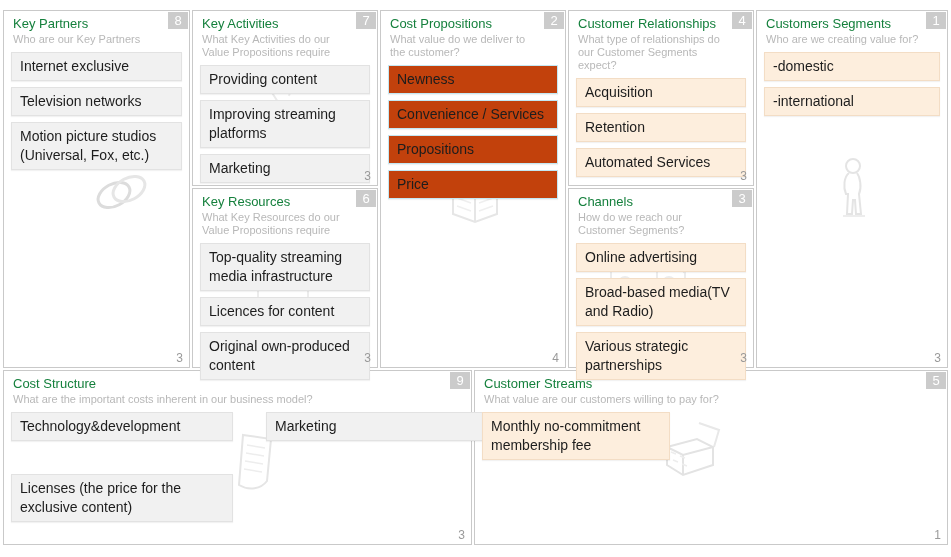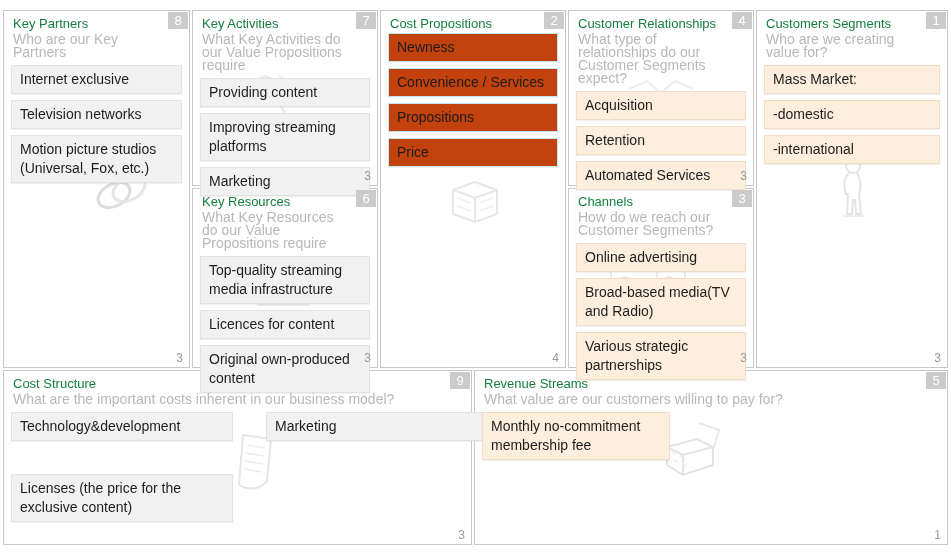--- a/index.html
+++ b/index.html
@@ -9,21 +9,21 @@
     position: relative; width: 951px; height: 557px; background: #fff; overflow: hidden;
   }
   .sec {
     position: absolute; background: #fff; border: 1px solid #c9c9c9;
   }
   .sec-title {
     font-size: 13px; color: #15803d; line-height: 16px;
     padding: 5px 28px 0 9px; position: relative; z-index: 1;
   }
   .sec-sub {
-    font-size: 14px; color: #b8b8b8; line-height: 13px;
+    font-size: 11px; color: #b8b8b8; line-height: 13px;
     padding: 1px 28px 5px 9px; position: relative; z-index: 1;
   }
   .badge {
     position: absolute; top: 1px; right: 1px; width: 20px; height: 17px;
     background: #cbcbcb; color: #fff; font-size: 13px; line-height: 17px;
     text-align: center; z-index: 3;
   }
   .count {
     position: absolute; bottom: 2px; right: 6px; font-size: 12px;
     color: #9a9a9a; z-index: 2;
@@ -121,20 +121,21 @@
       <div class="item gray">Top-quality streaming media infrastructure</div>
       <div class="item gray">Licences for content</div>
       <div class="item gray">Original own-produced content</div>
     </div>
     <div class="count">3</div>
   </section>
 
   <section class="sec" id="sec-value-propositions">
     <div class="badge">2</div>
     <div class="sec-title">Cost Propositions</div>
+    <div class="sec-sub">What value do we deliver to the customer?</div>
     <div class="icon-wrap pos-package">
       <svg width="76" height="54" viewBox="0 0 76 54">
         <path d="M16 14 L38 6 L60 14 L60 38 L38 46 L16 38 Z" fill="none" stroke="#e6e6e6" stroke-width="2"></path>
         <path d="M16 14 L38 22 L60 14 M38 22 L38 46" fill="none" stroke="#e6e6e6" stroke-width="2"></path>
         <path d="M20 22 L34 27 M20 30 L34 35 M42 27 L56 22 M42 35 L56 30" stroke="#efefef" stroke-width="1.5"></path>
       </svg>
     </div>
     <div class="items">
       <div class="item blue">Newness</div>
       <div class="item blue">Convenience / Services</div>
@@ -186,21 +187,20 @@
     <div class="sec-title">Customers Segments</div>
     <div class="sec-sub">Who are we creating value for?</div>
     <div class="icon-wrap pos-person">
       <svg width="40" height="68" viewBox="0 0 40 68">
         <circle cx="18" cy="10" r="7" fill="none" stroke="#e4e4e4" stroke-width="2"></circle>
         <path d="M14 17 C9 21 8 31 11 38 L13 38 L12 58 L17 58 L18 44 L20 44 L21 58 L26 58 L24 38 C27 31 25 21 22 17" fill="none" stroke="#e4e4e4" stroke-width="2"></path>
         <path d="M8 60 L30 60" stroke="#ededed" stroke-width="2"></path>
       </svg>
     </div>
     <div class="items">
-      <div class="item peach">Mass Market:</div>
       <div class="item peach">-domestic</div>
       <div class="item peach">-international</div>
     </div>
     <div class="count">3</div>
   </section>
 
   <section class="sec" id="sec-cost-structure">
     <div class="badge">9</div>
     <div class="sec-title">Cost Structure</div>
     <div class="sec-sub">What are the important costs inherent in our business model?</div>
@@ -213,21 +213,21 @@
     <div class="items two-col">
       <div class="item gray">Technology&amp;development</div>
       <div class="item gray">Marketing</div>
       <div class="item gray">Licenses (the price for the exclusive content)</div>
     </div>
     <div class="count">3</div>
   </section>
 
   <section class="sec" id="sec-revenue-streams">
     <div class="badge">5</div>
-    <div class="sec-title">Revenue Streams</div>
+    <div class="sec-title">Customer Streams</div>
     <div class="sec-sub">What value are our customers willing to pay for?</div>
     <div class="icon-wrap pos-register">
       <svg width="84" height="76" viewBox="0 0 84 76">
         <path d="M54 8 L74 15 L69 32" fill="none" stroke="#e8e8e8" stroke-width="2"></path>
         <path d="M22 32 L52 24 L68 32 L68 50 L38 60 L22 50 Z" fill="none" stroke="#e3e3e3" stroke-width="2"></path>
         <path d="M22 32 L38 40 L68 32 M38 40 L38 60" fill="none" stroke="#e3e3e3" stroke-width="2"></path>
         <path d="M26 37 l5 2 m4 2 l5 2 m-12 2 l5 2 m4 2 l5 2" stroke="#ededed" stroke-width="1.5"></path>
       </svg>
     </div>
     <div class="items">

